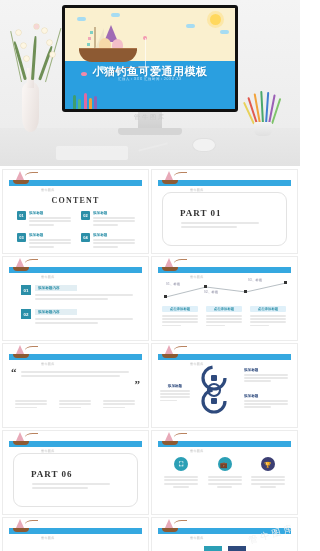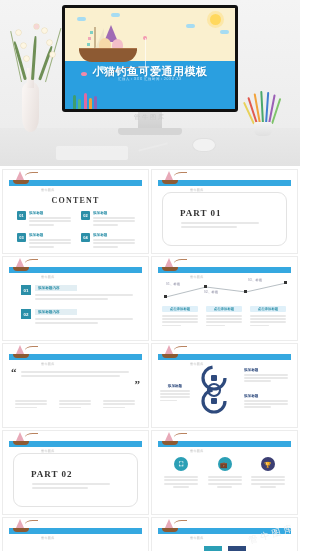--- a/index.html
+++ b/index.html
@@ -427,21 +427,21 @@
 
     <div class="slide">
       <div class="sl-bar"></div>
       <div class="sl-boat">
         <div class="sb-sail"></div>
         <div class="sb-hull"></div>
         <div class="sb-rod"></div>
       </div>
       <div class="wm" style="left:38px;top:18px;">管牛图库</div>
       <div class="partbox"></div>
-      <div class="parttitle">PART 02</div>
+      <div class="parttitle">PART 06</div>
       <div style="position:absolute;left:29px;top:52px;width:78px;">
         <span class="fade-txt" style="width:100%;height:2px;margin-bottom:1.6px;"></span>
         <span class="fade-txt" style="width:72%;height:2px;"></span>
       </div>
     </div>
 
     <div class="slide">
       <div class="sl-bar"></div>
       <div class="sl-boat">
         <div class="sb-sail"></div>

